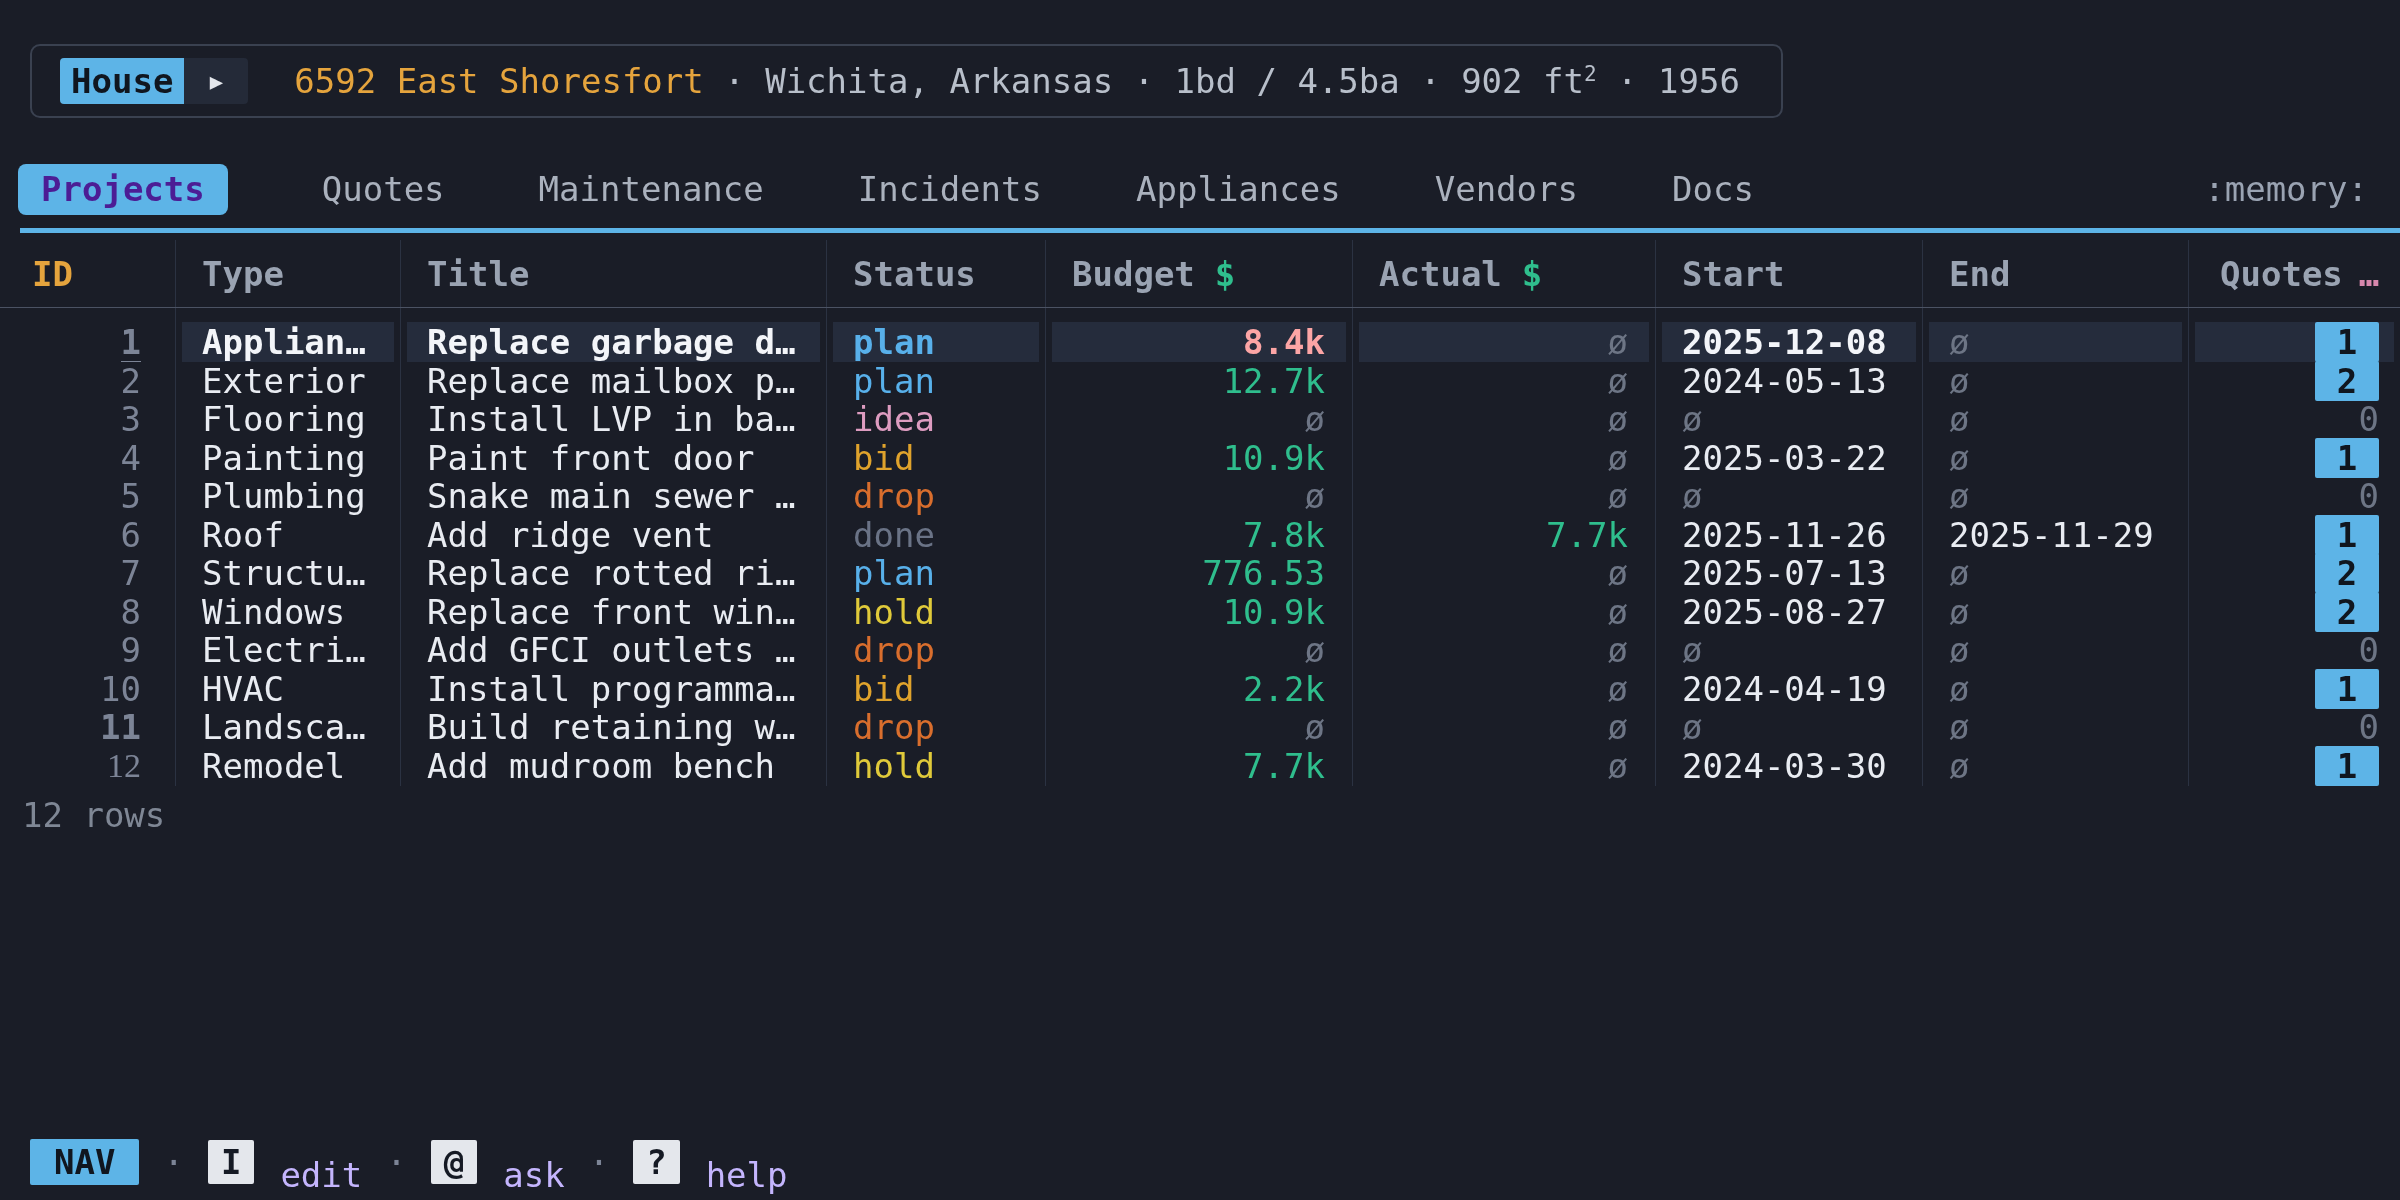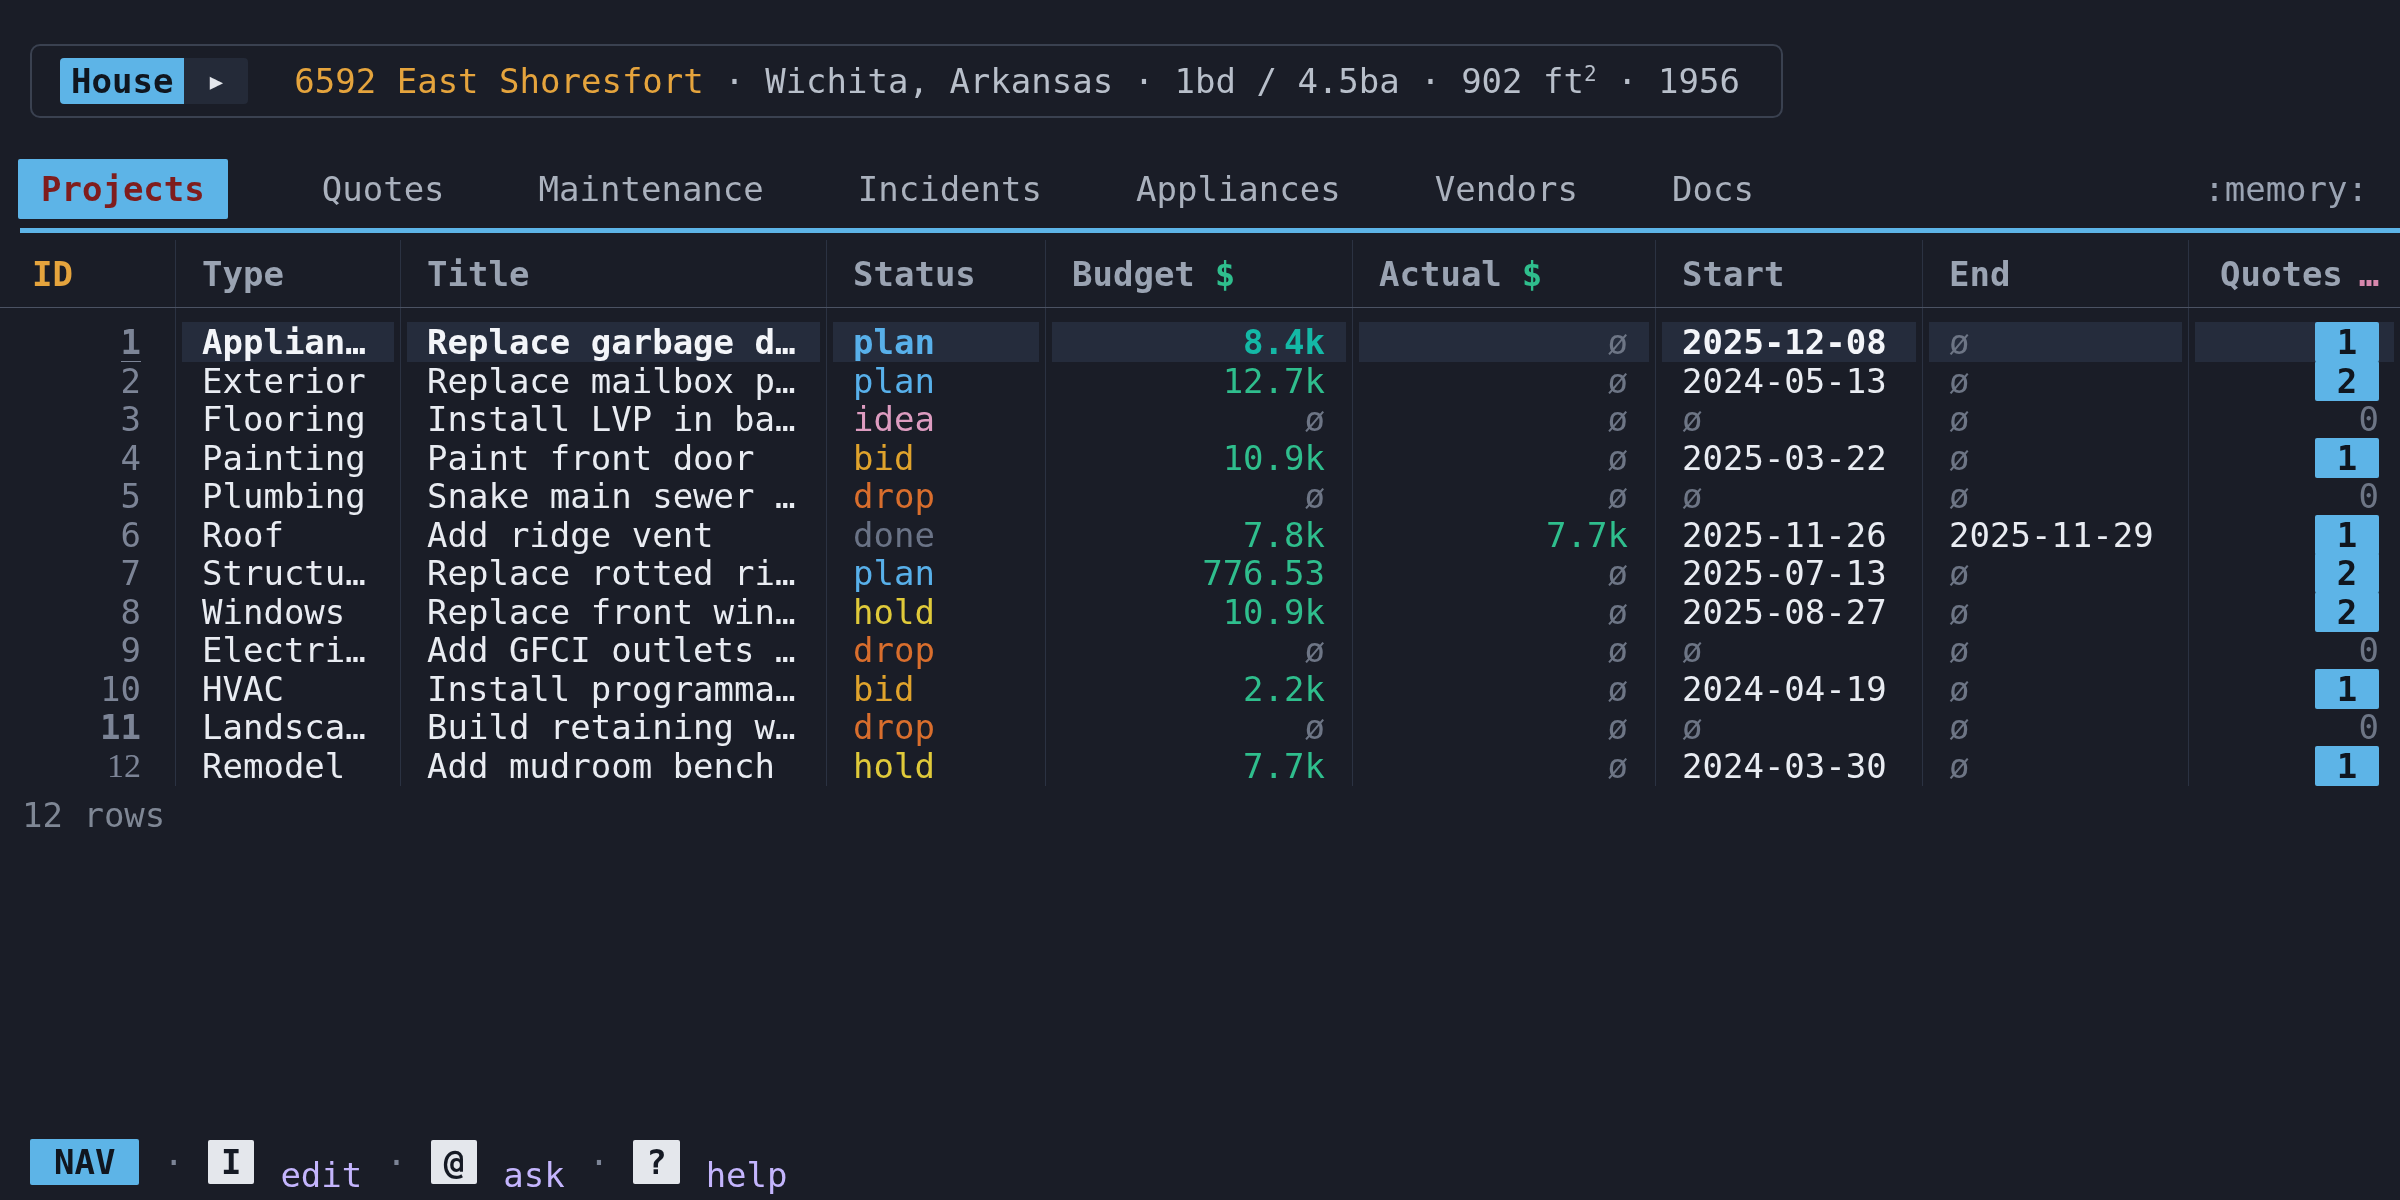--- a/index.html
+++ b/index.html
@@ -14,22 +14,22 @@
               display:flex;align-items:center;}
   .seg-arrow{background:#242a38;color:#e4e7ec;width:64px;display:flex;align-items:center;
              justify-content:center;font-size:22px;}
   .addr{color:#e5a43d;margin-left:46px;white-space:pre;}
   .meta{color:#b8bfca;white-space:pre;}
   .meta sup{font-size:21px;}
 
   
   .tabs{position:absolute;left:18px;top:163px;right:32px;height:52px;display:flex;align-items:center;}
   .tab{color:#aab1bd;margin-right:94px;cursor:default;}
-  .tab.active{background:#5db4e7;color:#7f1d1d;font-weight:bold;padding:0 23px;height:60px;
-              display:flex;align-items:center;border-radius:2px;}
+  .tab.active{background:#5db4e7;color:#4c1d95;font-weight:bold;padding:0 23px;height:51px;
+              display:flex;align-items:center;border-radius:8px;}
   .memory{margin-left:auto;color:#9aa3b2;}
   .tab-underline{position:absolute;left:20px;right:0;top:228px;height:5px;background:#5db4e7;}
 
   
   .table{position:absolute;left:0;top:240px;width:2400px;}
   .grid{display:grid;grid-template-columns:176px 225px 426px 219px 307px 303px 267px 266px 211px;}
   .thead{height:68px;border-bottom:1px solid #4b5263;box-sizing:border-box;}
   .th{display:flex;align-items:center;font-weight:bold;color:#9aa3b2;
       border-right:1px solid #2b3242;box-sizing:border-box;padding-left:26px;}
   .th:last-child{border-right:none;}
@@ -158,21 +158,21 @@
               <span class="val b text">Replace garbage d…</span>
             </span>
           </div>
           <div class="cell col-status">
             <span class="inner">
               <span class="val b" style="color: rgb(88, 176, 234);">plan</span>
             </span>
           </div>
           <div class="cell col-budget">
             <span class="inner">
-              <span class="val b" style="color: #14b8a6; margin-left: 11px;">8.4k</span>
+              <span class="val b" style="color: #fca5a5; margin-left: 11px;">8.4k</span>
             </span>
           </div>
           <div class="cell col-actual">
             <span class="inner">
               <span class="val empty" style="color: rgb(109, 117, 133);">ø</span>
             </span>
           </div>
           <div class="cell col-start">
             <span class="inner">
               <span class="val b text">2025-12-08</span>

